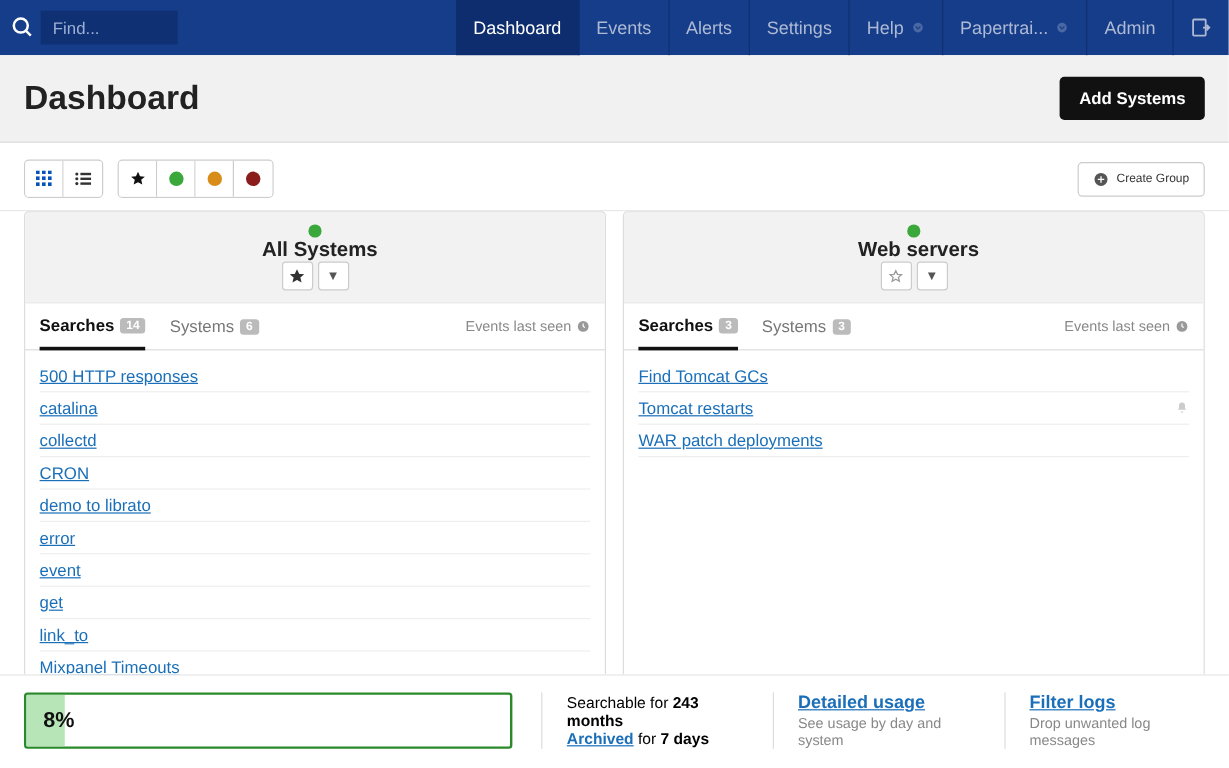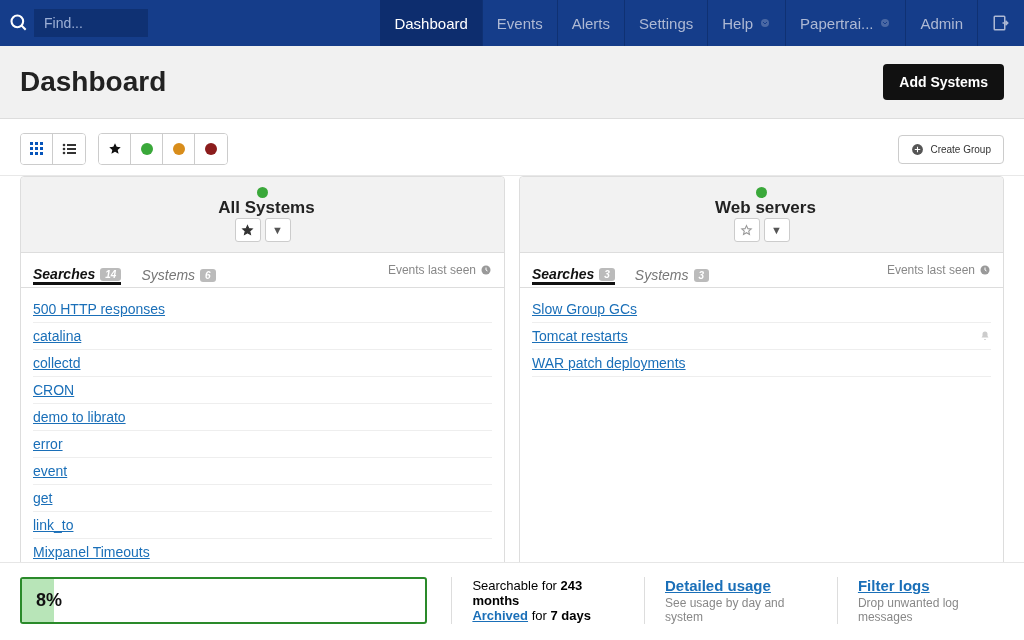--- a/index.html
+++ b/index.html
@@ -34,21 +34,21 @@
 
 
 .panels { display: flex; gap: 14px; padding: 0 20px; }
 .panel { flex: 1; border: 1px solid #ddd; border-radius: 4px; background: #fff; }
 .panel-header { background: #f2f2f2; padding: 10px 12px; display: flex; align-items: center; border-bottom: 1px solid #ddd; border-radius: 4px 4px 0 0; flex-direction: column; }
 .panel-title { font-size: 17px; font-weight: 700; color: #222; margin-left: 8px; flex: 1; }
 .panel-header .dot { width: 11px; height: 11px; }
 .panel-actions { display: flex; gap: 4px; }
 .mini-btn { width: 26px; height: 24px; border: 1px solid #ccc; background: #fff; border-radius: 3px; display: flex; align-items: center; justify-content: center; cursor: pointer; font-size: 11px; color: #555; }
 .panel-tabs { display: flex; align-items: center; padding: 10px 12px 0; border-bottom: 1px solid #ddd; gap: 20px; }
-.ptab { font-size: 14px; color: #777; cursor: pointer; display: flex; align-items: center; gap: 5px; font-style: italic; }
+.ptab { font-size: 14px; color: #777; padding-bottom: 10px; cursor: pointer; display: flex; align-items: center; gap: 5px; }
 .ptab.active { color: #111; font-weight: 700; border-bottom: 3px solid #111; margin-bottom: -1px; }
 .badge { background: #bbb; color: #fff; font-size: 10px; border-radius: 3px; padding: 1px 5px; font-weight: 600; }
 .ptab-right { font-size: 12px; color: #888; display: flex; align-items: center; gap: 4px; margin-left: auto; padding-bottom: 10px; }
 .plist { padding: 8px 12px; }
 .plist-item { padding: 5px 0; border-bottom: 1px solid #eee; font-size: 14px; display: flex; align-items: center; }
 .plist-item a { color: #1a6fb8; text-decoration: underline; cursor: pointer; }
 .plist-more { color: #888; text-decoration: underline; font-size: 13px; padding: 6px 0; cursor: pointer; }
 
 
 .footer { position: absolute; bottom: 0; left: 0; right: 0; padding: 14px 20px 16px; display: flex; gap: 24px; align-items: stretch; border-top: 1px solid #e6e6e6; background: #fff; }
@@ -238,21 +238,21 @@
       <div class="ptab">Systems <span class="badge">3</span></div>
       <div class="ptab-right">Events last seen
         <svg width="12" height="12" viewBox="0 0 24 24" fill="#999">
             <circle cx="12" cy="12" r="9"></circle>
             <path d="M12 7v5l3 2" stroke="#fff" stroke-width="2" fill="none"></path>
           </svg>
       </div>
     </div>
     <div class="plist">
         <div class="plist-item">
-          <a>Slow Group GCs</a>
+          <a>Find Tomcat GCs</a>
         </div>
         <div class="plist-item">
           <a>Tomcat restarts</a>
           <span style="margin-left:auto;color:#ccc">
             <svg width="12" height="12" viewBox="0 0 24 24" fill="#ccc">
               <path d="M12 3a5 5 0 0 0-5 5v4l-2 3h14l-2-3V8a5 5 0 0 0-5-5zM10 18a2 2 0 0 0 4 0"></path>
             </svg>
           </span>
         </div>
         <div class="plist-item">

